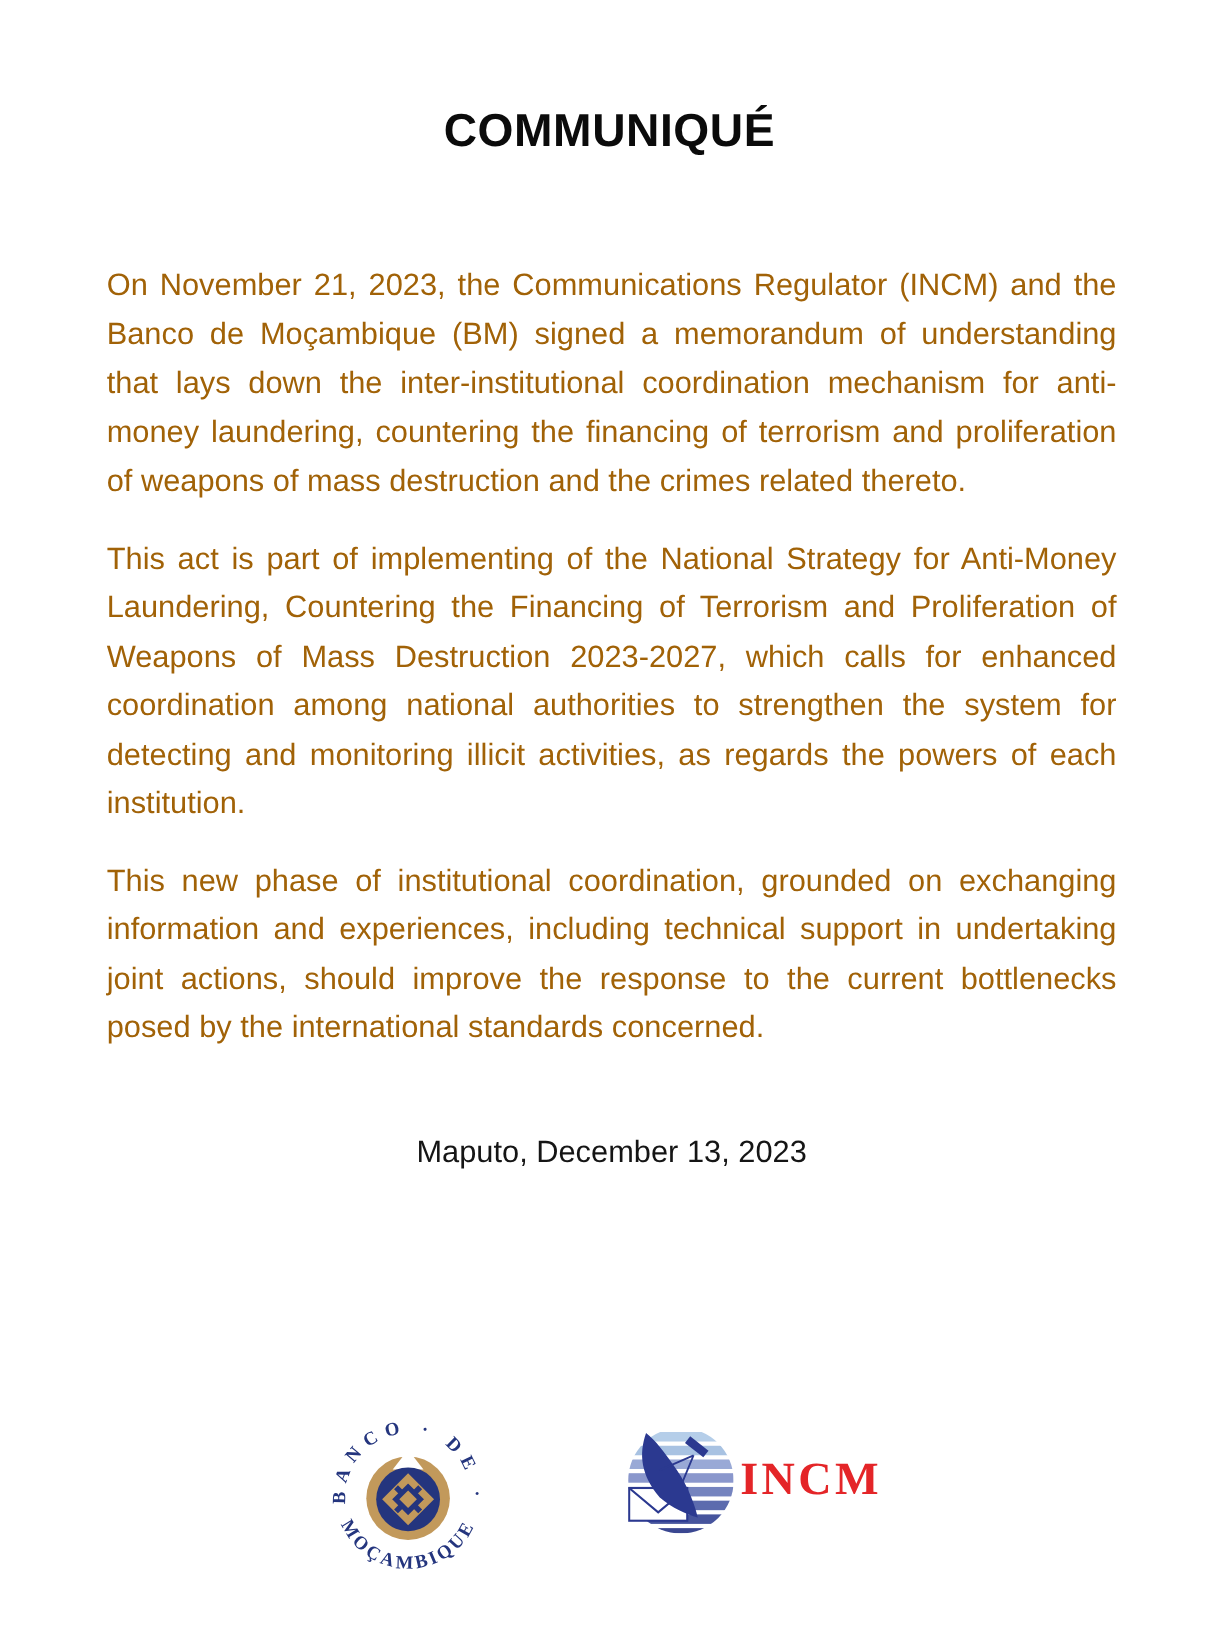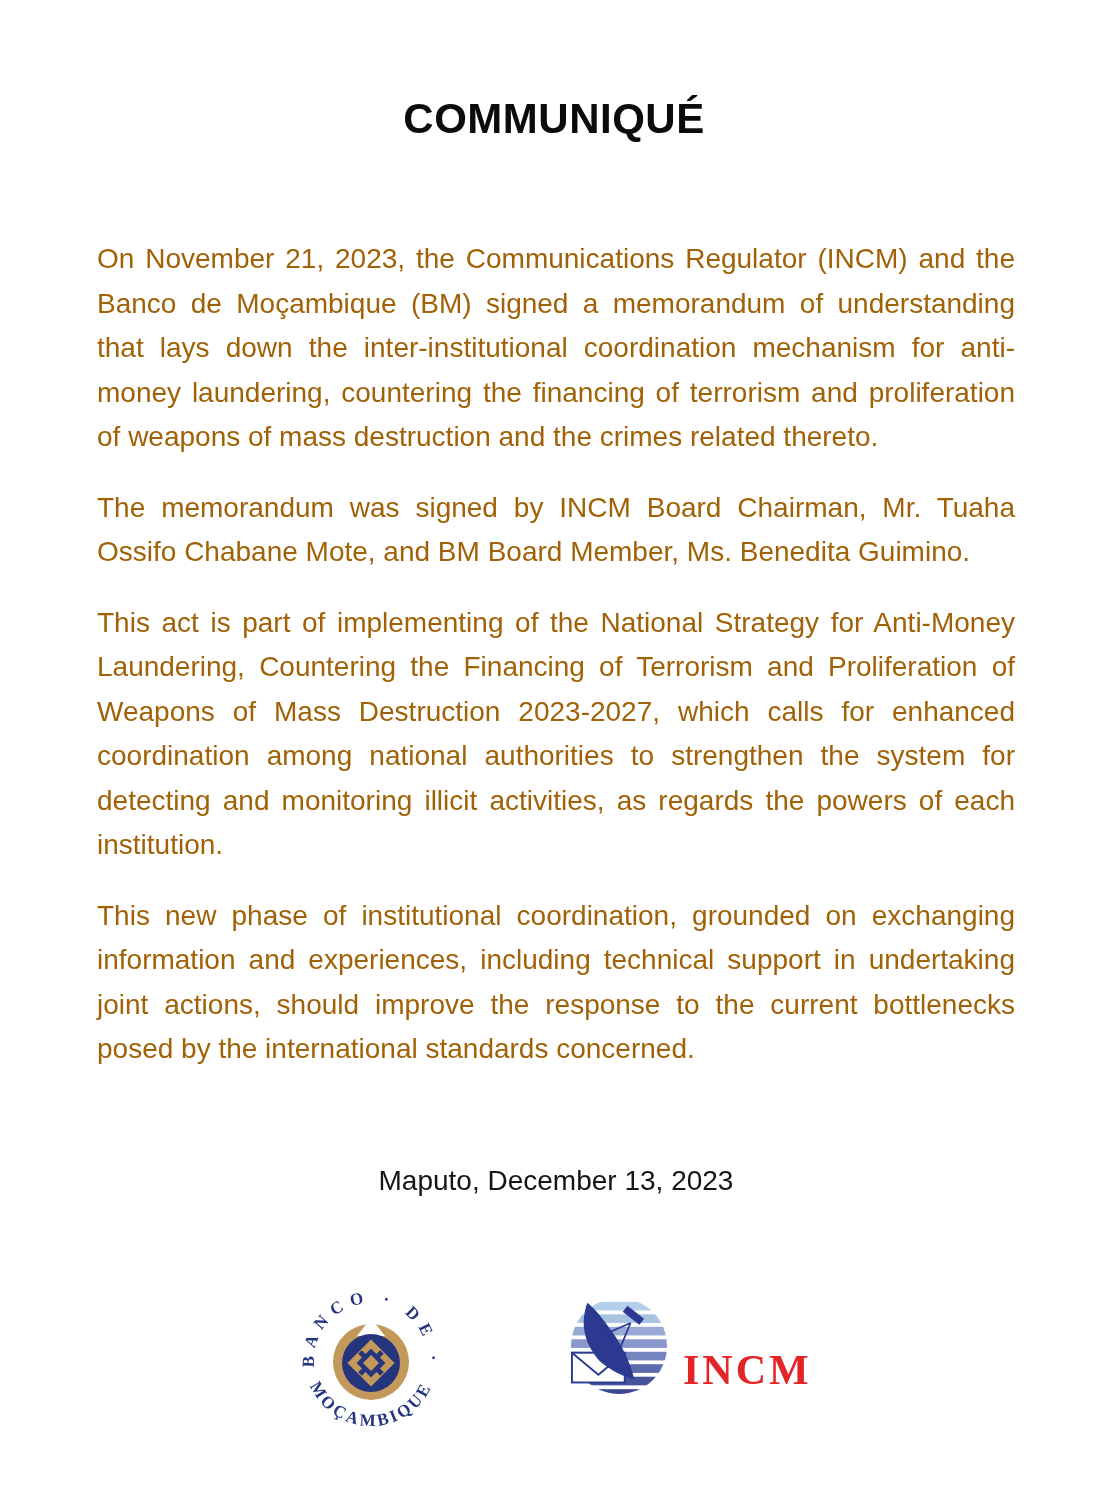--- a/index.html
+++ b/index.html
@@ -16,29 +16,29 @@
   }
   .content {
     position:absolute; top:237px; left:97px; width:918px;
   }
   .para {
     font-size:28px; line-height:44.5px; text-align:justify;
     margin:0 0 26px 0; color:#a16207;
   }
   .dateline {
     font-size:28px; line-height:40px; text-align:center;
-    margin-top:89px; color:#151515;
+    margin-top:70px; color:#151515;
   }
   .bm-logo {
     position:absolute; left:296px; top:1280px;
     width:150px; height:164px;
   }
   .incm-logo {
     position:absolute; left:571px; top:1298px;
-    display:flex; align-items:flex-end; gap:16px;
+    display:flex; align-items:center; gap:6px;
   }
   .incm-circle { width:96px; height:96px; }
   .incm-word {
     font-family:"Liberation Serif", serif;
     font-weight:bold; font-size:42px; line-height:1;
     letter-spacing:3px; margin-bottom:3px;
   }
   .bm-arc-text {
     font-family:"Liberation Serif", serif;
     font-weight:bold;
@@ -46,21 +46,20 @@
 </style>
 </head>
 <body>
 
 <div class="page">
 
   <h1 class="title">COMMUNIQUÉ</h1>
 
   <div class="content">
     <p class="para">On November 21, 2023, the Communications Regulator (INCM) and the Banco de Moçambique (BM) signed a memorandum of understanding that lays down the inter-institutional coordination mechanism for anti-money laundering, countering the financing of terrorism and proliferation of weapons of mass destruction and the crimes related thereto.</p>
-    <p class="para">The memorandum was signed by INCM Board Chairman, Mr. Tuaha Ossifo Chabane Mote, and BM Board Member, Ms. Benedita Guimino.</p>
     <p class="para">This act is part of implementing of the National Strategy for Anti-Money Laundering, Countering the Financing of Terrorism and Proliferation of Weapons of Mass Destruction 2023-2027, which calls for enhanced coordination among national authorities to strengthen the system for detecting and monitoring illicit activities, as regards the powers of each institution.</p>
     <p class="para">This new phase of institutional coordination, grounded on exchanging information and experiences, including technical support in undertaking joint actions, should improve the response to the current bottlenecks posed by the international standards concerned.</p>
     <p class="dateline">Maputo, December 13, 2023</p>
   </div>
 
   <svg class="bm-logo" viewBox="0 0 150 160" aria-hidden="true">
     <defs>
       <path id="bmTopArc" d="M 21.4,97.5 A 57,57 0 1 1 128.6,97.5" fill="none"></path>
       <path id="bmBottomArc" d="M 11.9,97.3 A 66,66 0 0 0 138.1,97.3" fill="none"></path>
     </defs>

